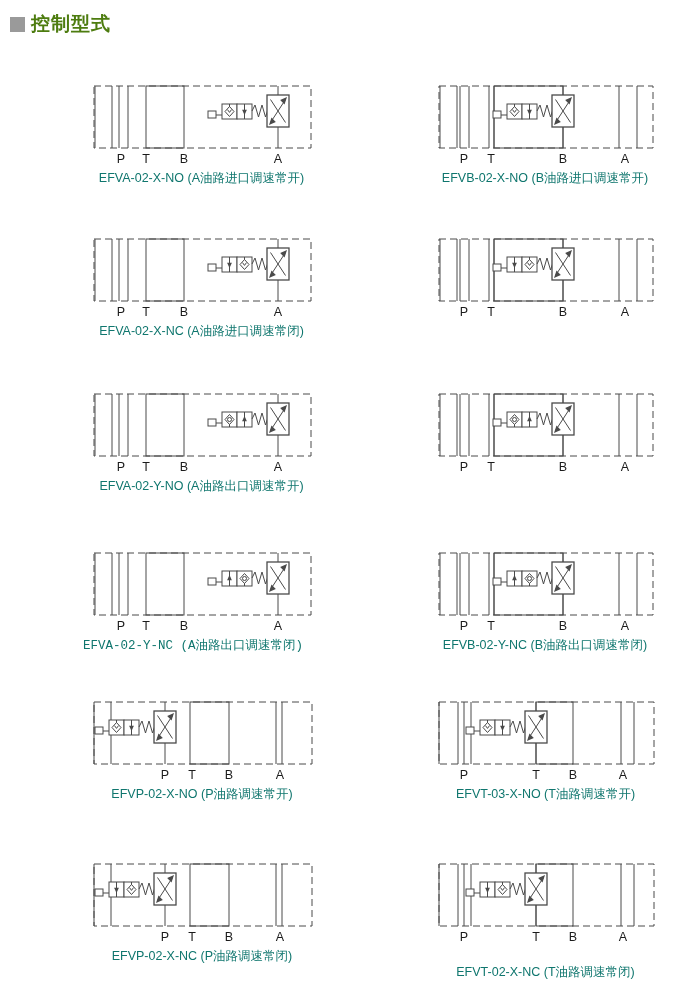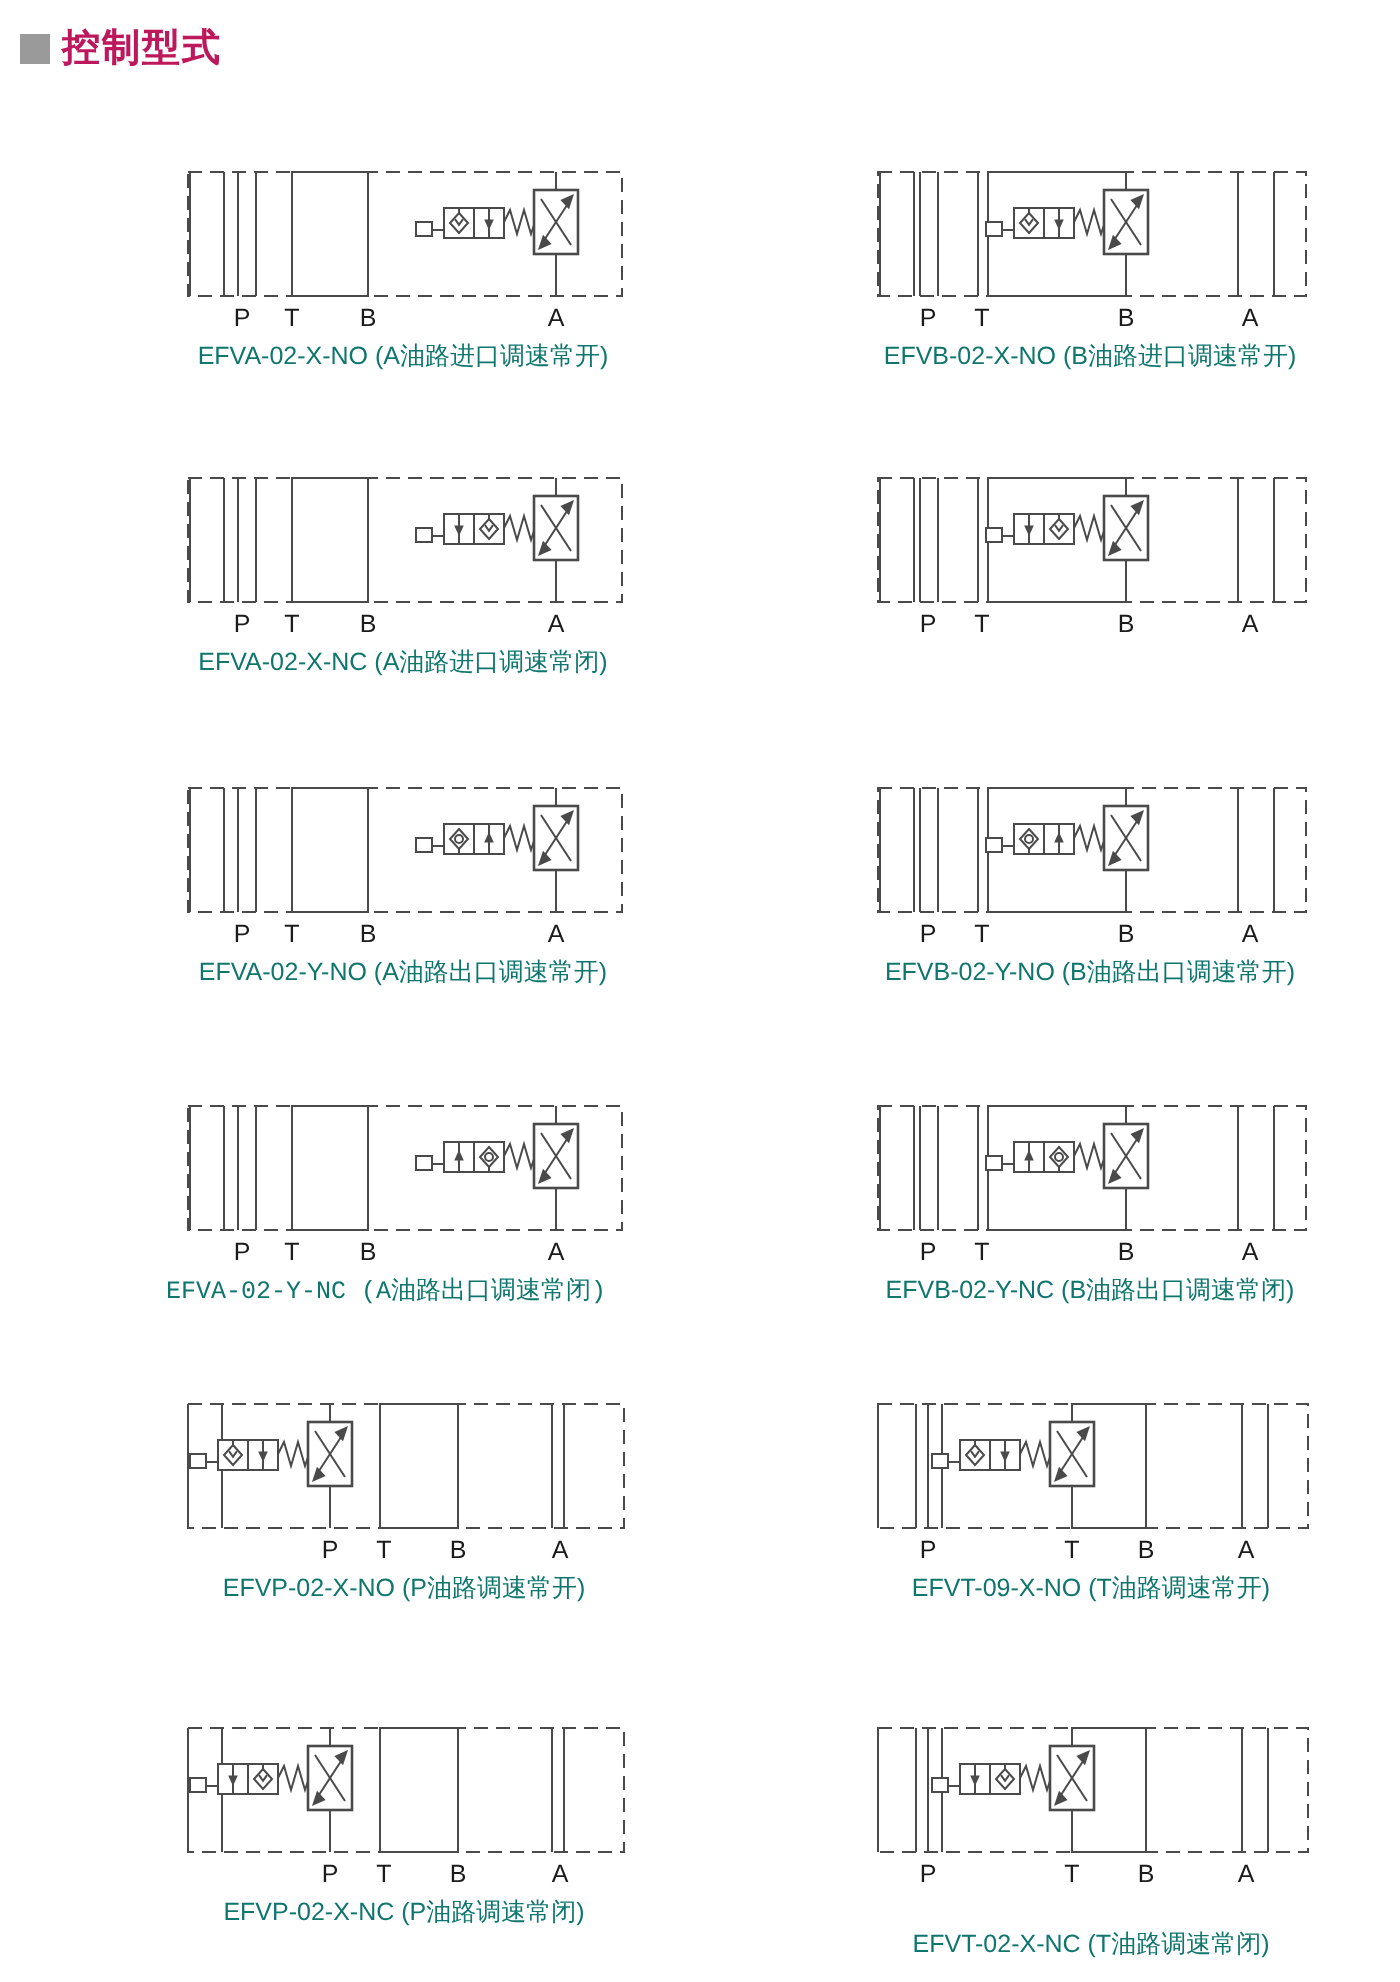--- a/index.html
+++ b/index.html
@@ -1,20 +1,20 @@
 <!DOCTYPE html>
 <html><head>
 <meta charset="utf-8">
 <style>
   html,body{margin:0;padding:0;background:#fff;}
   .page{position:relative;width:700px;height:991px;background:#fff;overflow:hidden;
         font-family:"Liberation Sans","DejaVu Sans",sans-serif;}
   .header{position:absolute;left:10px;top:11px;display:flex;align-items:center;gap:6px;}
   .bullet{width:15px;height:15px;background:#9a9a9a;display:inline-block;}
-  .title{font-size:19px;font-weight:bold;color:#be185d;letter-spacing:1px;}
+  .title{font-size:19px;font-weight:bold;color:#4d7c0f;letter-spacing:1px;}
   .cell{position:absolute;}
   .cap{position:absolute;top:85px;transform:translateX(-50%);white-space:nowrap;
        font-size:12.5px;color:#0f766e;}
   svg text{font-family:"Liberation Sans","DejaVu Sans",sans-serif;}
 </style>
 </head>
 <body>
 
 <div class="page">
   <div class="header">
@@ -260,21 +260,21 @@
               <line x1="116.5" y1="13.5" x2="131.5" y2="36.5" stroke="#4a4a4a" stroke-width="1"></line>
               <line x1="116.5" y1="36.5" x2="131.5" y2="13.5" stroke="#4a4a4a" stroke-width="1"></line>
               <polygon points="133,11 126.2,14 130.5,18.6" fill="#4a4a4a" stroke="none"></polygon>
               <polygon points="115,39 121.8,36 117.5,31.4" fill="#4a4a4a" stroke="none"></polygon>
             </g>
           </g>
           <text x="25" y="77" text-anchor="middle" font-size="12.5" fill="#1b1b1b">P</text>
           <text x="52" y="77" text-anchor="middle" font-size="12.5" fill="#1b1b1b">T</text>
           <text x="124" y="77" text-anchor="middle" font-size="12.5" fill="#1b1b1b">B</text>
           <text x="186" y="77" text-anchor="middle" font-size="12.5" fill="#1b1b1b">A</text>
-        </svg><div class="cap" style="left: 107px;">EFVB-02-Y-NO (B油路出口调速常开)</div></div>
+        </svg></div>
       <div class="cell" style="left: 93px; top: 552px;"><svg width="223" height="82" viewBox="-1 -1 223 82">
           <rect x="0" y="0" width="217" height="62" fill="none" stroke="#4a4a4a" stroke-dasharray="7 4"></rect>
           <line x1="1" y1="0" x2="1" y2="62" stroke="#4a4a4a" stroke-width="1"></line>
           <line x1="18" y1="0" x2="18" y2="62" stroke="#4a4a4a" stroke-width="1"></line>
           <line x1="25" y1="0" x2="25" y2="62" stroke="#4a4a4a" stroke-width="1"></line>
           <line x1="34" y1="0" x2="34" y2="62" stroke="#4a4a4a" stroke-width="1"></line>
           <rect x="52" y="0" width="38" height="62" fill="none" stroke="#4a4a4a" stroke-width="1"></rect>
           <line x1="184" y1="0" x2="184" y2="9" stroke="#4a4a4a" stroke-width="1"></line>
           <line x1="184" y1="41" x2="184" y2="62" stroke="#4a4a4a" stroke-width="1"></line>
           <g>
@@ -422,21 +422,21 @@
               <line x1="89.5" y1="13.5" x2="104.5" y2="36.5" stroke="#4a4a4a" stroke-width="1"></line>
               <line x1="89.5" y1="36.5" x2="104.5" y2="13.5" stroke="#4a4a4a" stroke-width="1"></line>
               <polygon points="106,11 99.2,14 103.5,18.6" fill="#4a4a4a" stroke="none"></polygon>
               <polygon points="88,39 94.8,36 90.5,31.4" fill="#4a4a4a" stroke="none"></polygon>
             </g>
           </g>
           <text x="25" y="77" text-anchor="middle" font-size="12.5" fill="#1b1b1b">P</text>
           <text x="97" y="77" text-anchor="middle" font-size="12.5" fill="#1b1b1b">T</text>
           <text x="134" y="77" text-anchor="middle" font-size="12.5" fill="#1b1b1b">B</text>
           <text x="184" y="77" text-anchor="middle" font-size="12.5" fill="#1b1b1b">A</text>
-        </svg><div class="cap" style="left: 107.5px;">EFVT-09-X-NO (T油路调速常开)</div></div>
+        </svg><div class="cap" style="left: 107.5px;">EFVT-03-X-NO (T油路调速常开)</div></div>
       <div class="cell" style="left: 93px; top: 863px;"><svg width="224" height="82" viewBox="-1 -1 224 82">
           <rect x="0" y="0" width="218" height="62" fill="none" stroke="#4a4a4a" stroke-dasharray="7 4"></rect>
           <line x1="0" y1="0" x2="0" y2="62" stroke="#4a4a4a" stroke-width="1"></line>
           <line x1="17" y1="0" x2="17" y2="62" stroke="#4a4a4a" stroke-width="1"></line>
           <line x1="182" y1="0" x2="182" y2="62" stroke="#4a4a4a" stroke-width="1"></line>
           <line x1="188" y1="0" x2="188" y2="62" stroke="#4a4a4a" stroke-width="1"></line>
           <rect x="96" y="0" width="39" height="62" fill="none" stroke="#4a4a4a" stroke-width="1"></rect>
           <line x1="71" y1="0" x2="71" y2="9" stroke="#4a4a4a" stroke-width="1"></line>
           <line x1="71" y1="41" x2="71" y2="62" stroke="#4a4a4a" stroke-width="1"></line>
           <g>

